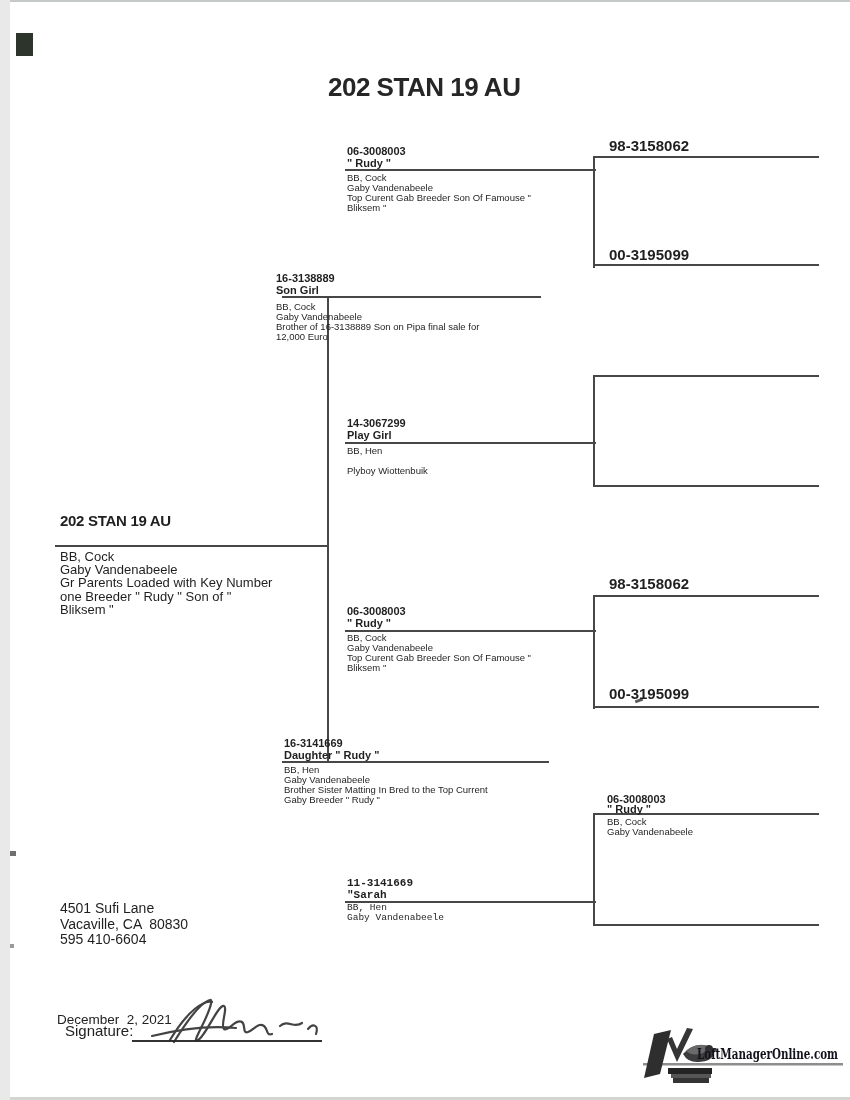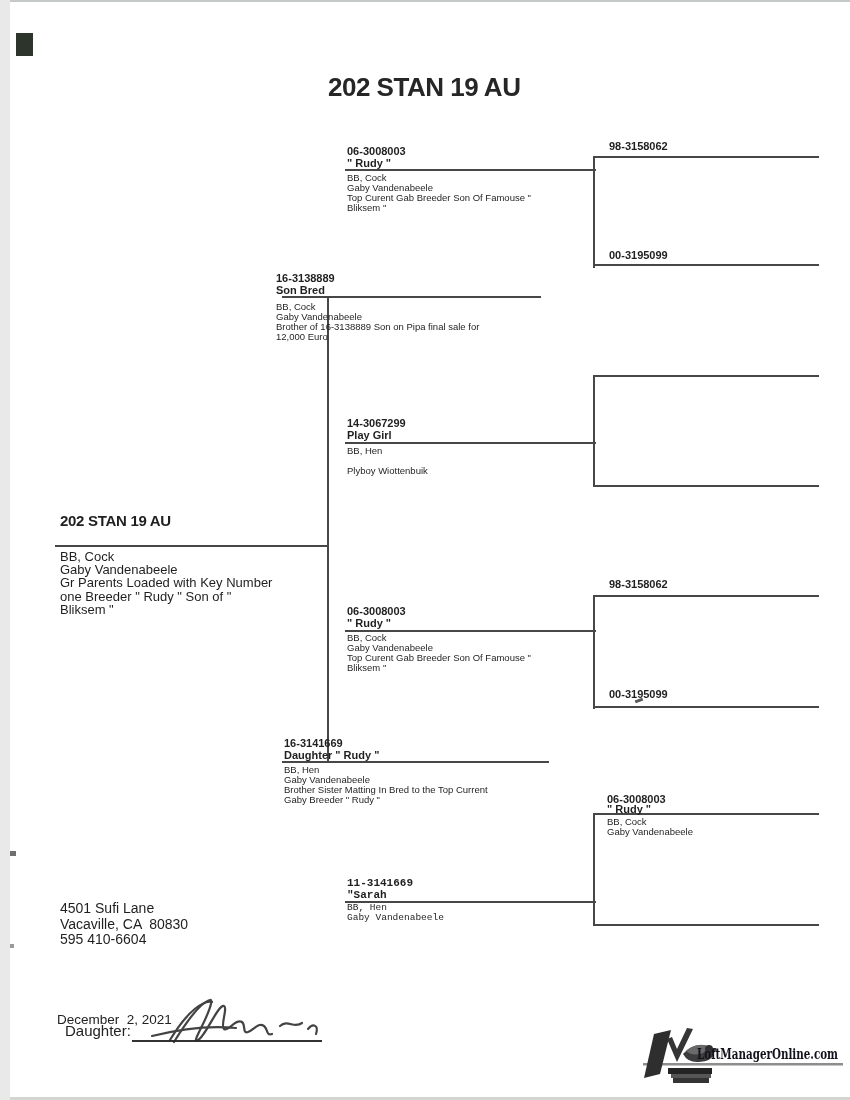--- a/index.html
+++ b/index.html
@@ -7,21 +7,21 @@
         font-family:"Liberation Sans",sans-serif;color:#1f1f1f;margin-left:10px;}
   .t{white-space:pre;}
   .abs{position:absolute;}
   .hline,.vline{position:absolute;background:#474747;}
   .title{position:absolute;font-weight:bold;font-size:26px;letter-spacing:-0.5px;color:#262626;}
   .bird{position:absolute;}
   .bird .band{font-weight:bold;font-size:11px;line-height:12px;}
   .bird .name{font-weight:bold;font-size:11px;line-height:12px;}
   .bird .details{margin-top:4px;}
   .bird .detail{font-size:9.5px;line-height:10px;}
-  .g3band{position:absolute;font-weight:bold;font-size:11px;line-height:12px;}
+  .g3band{position:absolute;font-weight:bold;font-size:15px;line-height:12px;}
   .rootname{position:absolute;font-weight:bold;font-size:15px;letter-spacing:-0.3px;}
   .rootdetails{position:absolute;}
   .rootdetails .detail{font-size:13px;line-height:13.2px;}
   .address{position:absolute;font-size:14px;line-height:15.5px;}
   .sig-label{position:absolute;font-size:15px;color:#222;}
   .date{position:absolute;font-size:13.5px;color:#222;}
   .edge{position:absolute;background:#c6cac6;}
   .speck{position:absolute;background:#6f6f6f;}
 </style>
 </head>
@@ -68,21 +68,21 @@
       <div class="detail t">Gaby Vandenabeele</div>
       <div class="detail t">Top Curent Gab Breeder Son Of Famouse "</div>
       <div class="detail t">Bliksem "</div>
     </div>
   </div>
   <div class="g3band t" style="left:599px;top:140px;">98-3158062</div>
   <div class="g3band t" style="left:599px;top:249px;">00-3195099</div>
 
   <div class="bird" style="left:266px;top:272px;width:280px;">
     <div class="band t">16-3138889</div>
-    <div class="name t">Son Bred</div>
+    <div class="name t">Son Girl</div>
     <div class="details" style="margin-top:6px;">
       <div class="detail t">BB, Cock</div>
       <div class="detail t">Gaby Vandenabeele</div>
       <div class="detail t">Brother of 16-3138889 Son on Pipa final sale for</div>
       <div class="detail t">12,000 Euro</div>
     </div>
   </div>
 
   <div class="bird" style="left:337px;top:417px;width:250px;">
     <div class="band t">14-3067299</div>
@@ -144,21 +144,21 @@
       <div class="detail t">Gaby Vandenabeele</div>
     </div>
   </div>
 
   <div class="address" style="left:50px;top:901px;">
     <div class="t">4501 Sufi Lane</div>
     <div class="t">Vacaville, CA  80830</div>
     <div class="t">595 410-6604</div>
   </div>
 
-  <div class="sig-label t" style="left:55px;top:1022px;">Daughter:</div>
+  <div class="sig-label t" style="left:55px;top:1022px;">Signature:</div>
   <div class="hline" style="left:122px;top:1040px;width:190px;height:2px;background:#333;"></div>
   <svg class="abs" style="left:130px;top:996px;" width="190" height="50" viewBox="0 0 190 50">
     <g fill="none" stroke="#2a2a2a" stroke-width="2.2" stroke-linecap="round" opacity="0.88">
       <path d="M34,46 C50,20 62,6 70,4 C74,3 68,18 62,30 C56,42 54,46 58,44 C66,40 78,8 84,10 C88,12 80,30 84,33 C88,36 96,22 102,26 C106,29 102,38 108,36 C114,34 118,26 124,30 C128,33 126,40 132,38"></path>
       <path d="M12,40 C40,33 68,29 96,32"></path>
       <path d="M30,44 C48,14 64,4 72,6"></path>
       <path d="M140,30 C148,23 154,33 162,27"></path>
       <path d="M168,33 C173,27 179,29 176,38"></path>
     </g>
   </svg>

